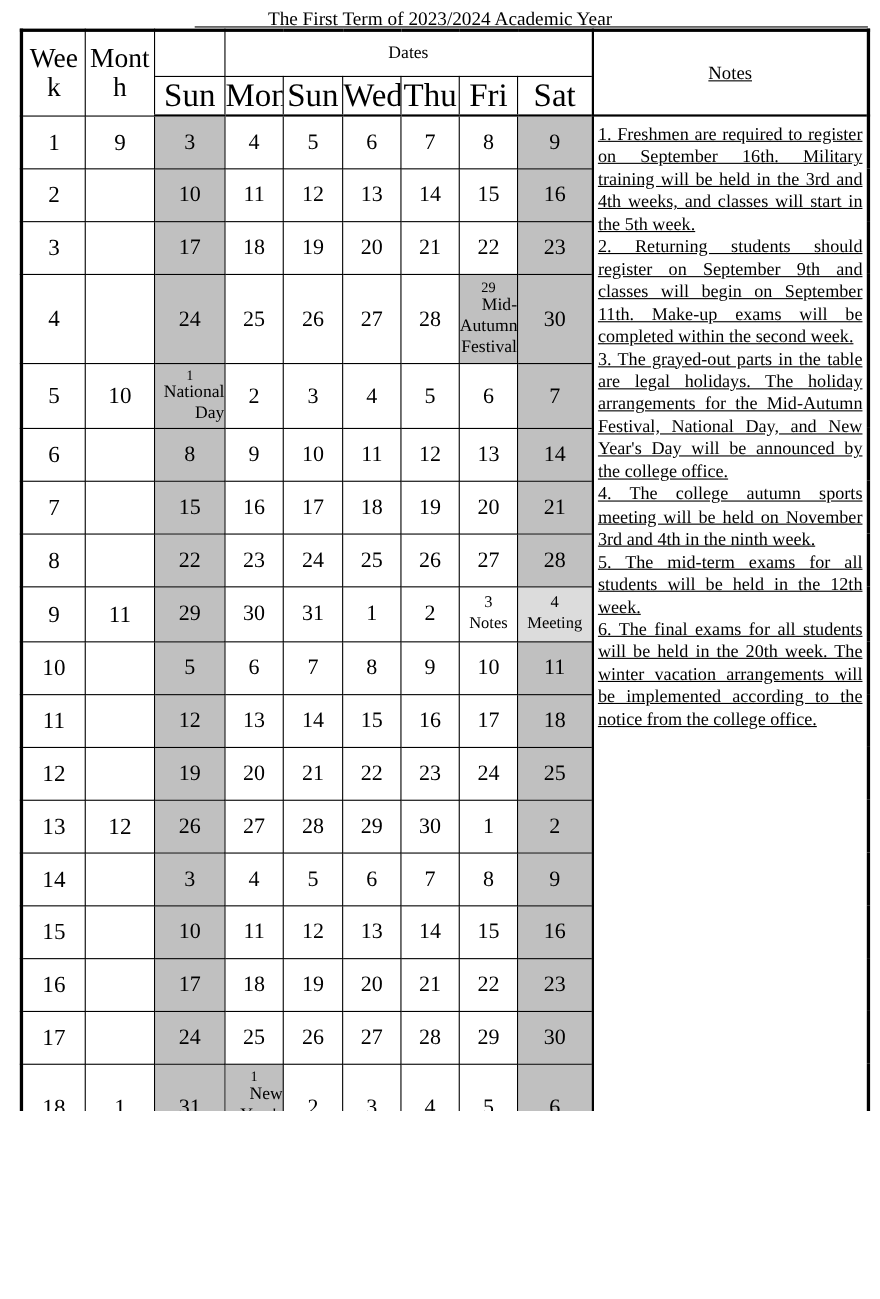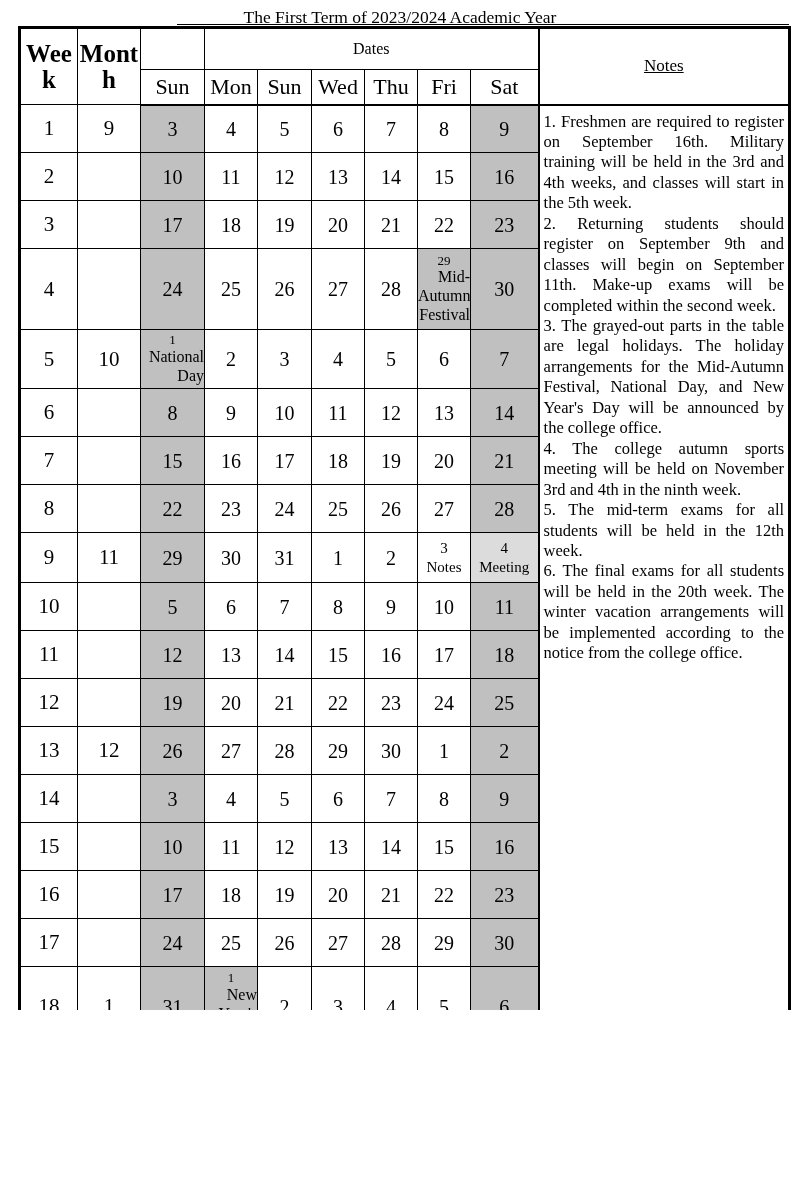--- a/index.html
+++ b/index.html
@@ -32,23 +32,23 @@
     border: 1.5px solid #000;
     text-align: center;
     vertical-align: middle;
     padding: 0;
     font-weight: normal;
     overflow: hidden;
   }
   .cal thead tr.hr1 { height: 42px; }
   .cal thead tr.hr2 { height: 35px; }
   .cal thead tr.hr2 th { border-bottom: 2.5px solid #000; }
-  th.wk-head, th.mo-head { font-size: 25px; line-height: 1.02; font-weight: bold; }
+  th.wk-head, th.mo-head { font-size: 25px; line-height: 1.02; }
   th.dates-head { font-size: 16px; }
-  th.day-head { font-size: 22px; }
+  th.day-head { font-size: 30px; }
   th.notes-head { font-size: 17px; border-left: 2px solid #000; border-bottom: 2.5px solid #000; text-decoration: underline; }
 
   .cal tbody tr { height: 48px; }
   .cal tbody tr:nth-child(4)  { height: 81px; }
   .cal tbody tr:nth-child(5)  { height: 59px; }
   .cal tbody tr:nth-child(9)  { height: 50px; }
   .cal tbody tr:nth-child(18) { height: 80px; }
   .cal tbody tr:nth-child(19) { height: 52px; }
 
   td.wk, td.mo { font-size: 21px; background: #fff; }
@@ -61,20 +61,21 @@
   td.day.tiny .lbl { font-size: 16px; line-height: 1.18; padding-bottom: 2px; text-align: right; }
   td.day.small .num { font-size: 15px; line-height: 1.25; }
   td.day.small .lbl { font-size: 15px; line-height: 1.25; }
 
   
   td.notes-cell {
     vertical-align: top;
     border-left: 2px solid #000;
     padding: 6px 4px 0 4px;
     background: #fff;
+    text-decoration: underline;
   }
   .note {
     font-size: 16.5px;
     line-height: 1.24;
     text-align: justify;
     text-align-last: left;
   }
 </style>
 </head>
 <body>

